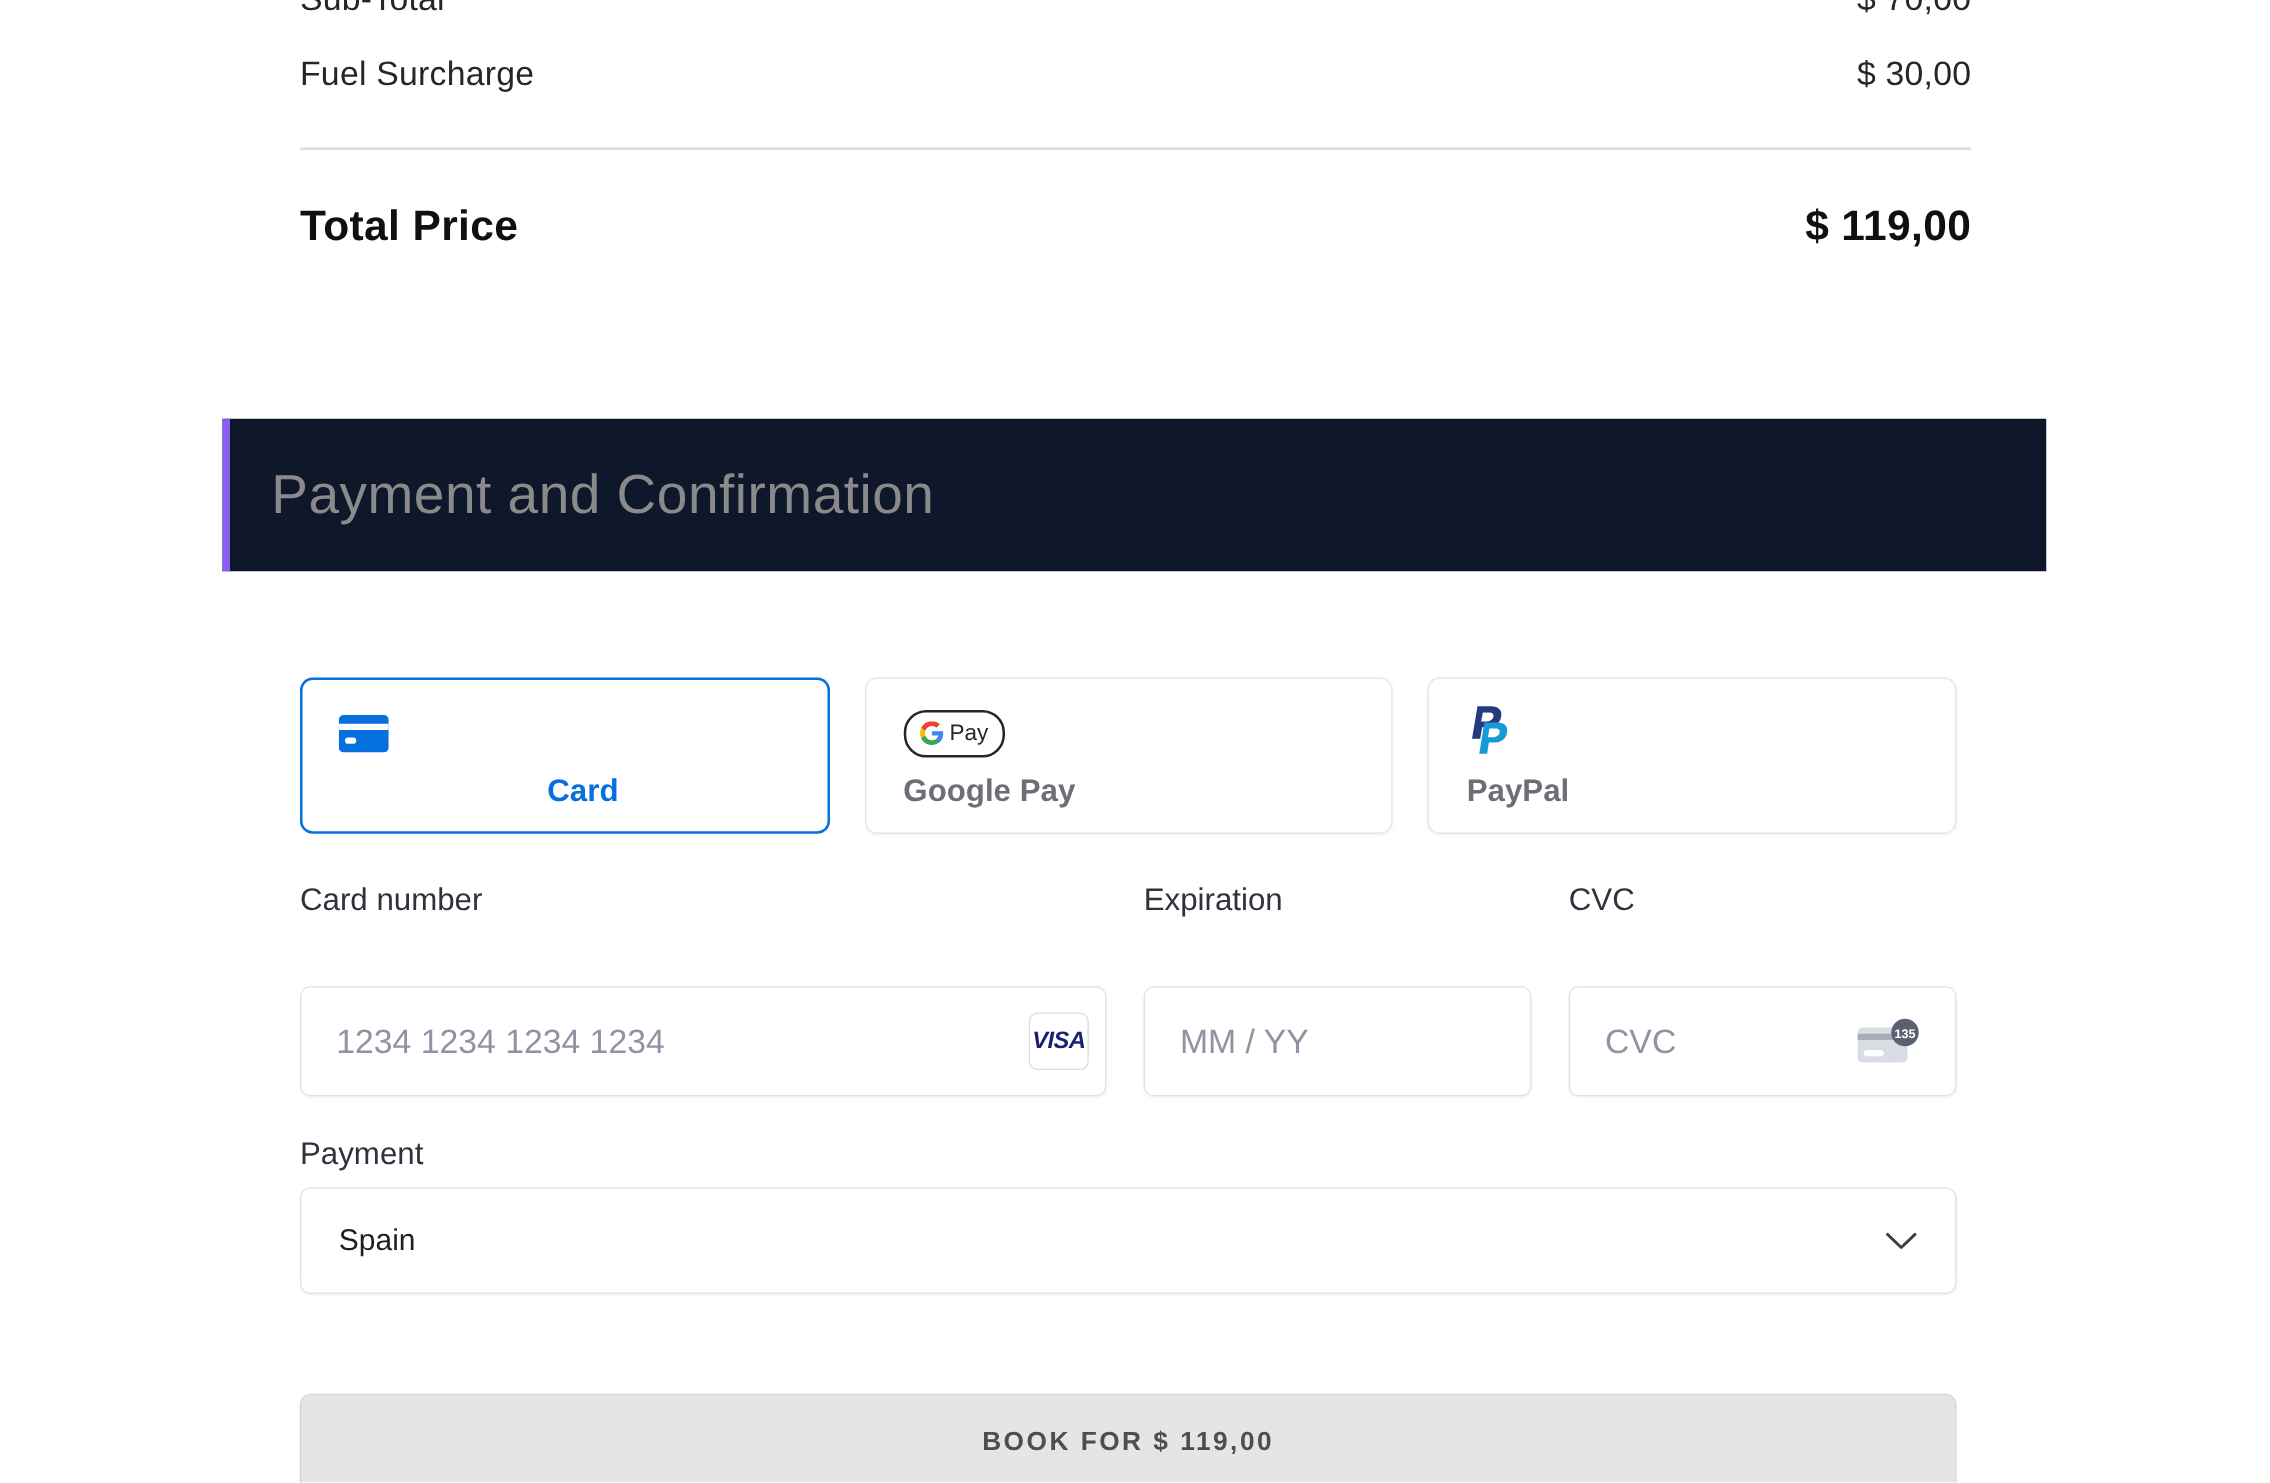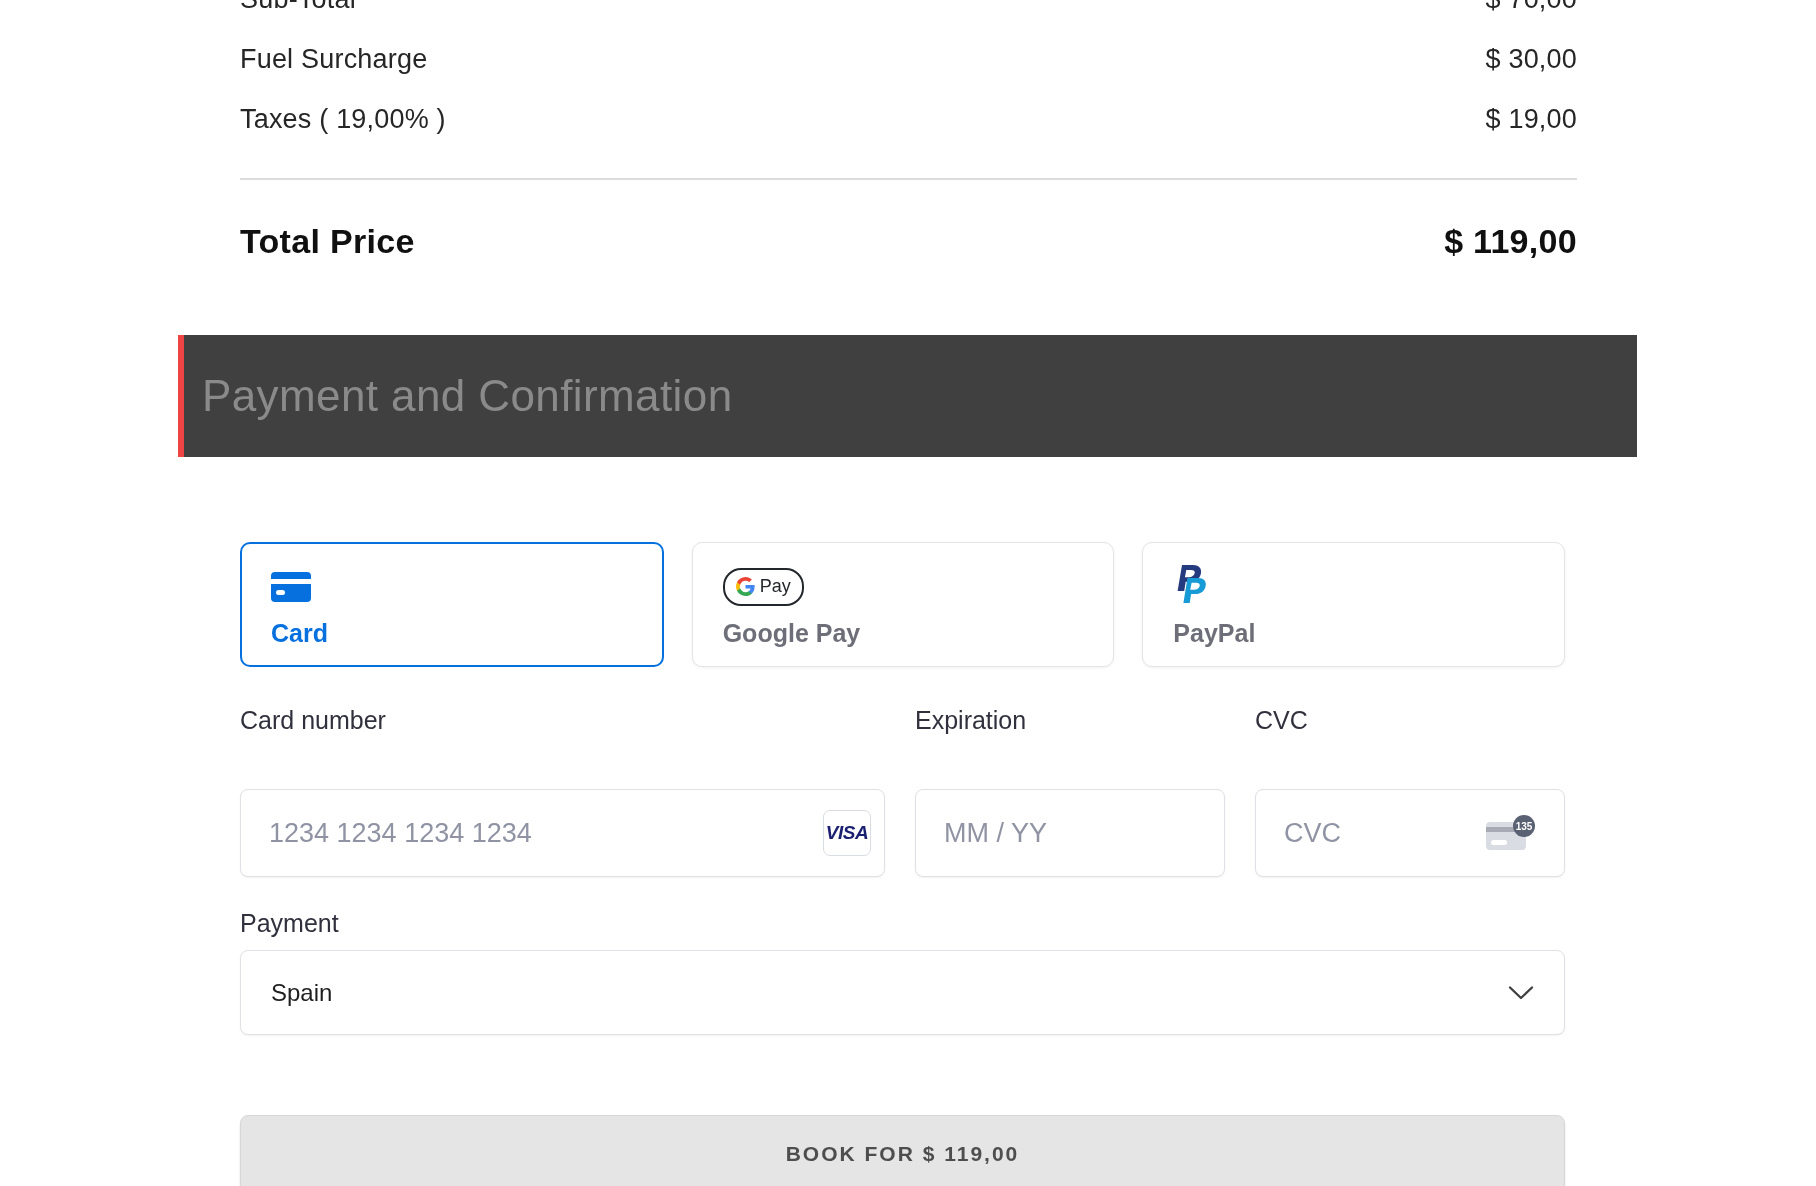--- a/index.html
+++ b/index.html
@@ -10,32 +10,32 @@
   .summary{position:absolute;left:240px;top:-16px;width:1337px;}
   .srow{display:flex;justify-content:space-between;align-items:baseline;height:30px;
         margin-bottom:30px;font-size:27px;font-weight:500;color:#262626;letter-spacing:.2px;}
   .srow .val{font-weight:500;}
   .sdivider{border:none;border-top:2px solid #dcdcdc;margin:44px 0 0 0;}
   .total-row{margin-top:42px;display:flex;justify-content:space-between;align-items:baseline;
         font-size:34px;font-weight:800;color:#101010;letter-spacing:.3px;}
 
   
   .section-header{position:absolute;left:178px;top:335px;width:1459px;height:122px;
-        box-sizing:border-box;background:#404040;border-left:6px solid #ef4444;
-        display:flex;align-items:center;padding-left:18px;}
+        box-sizing:border-box;background:#0f172a;border-left:6px solid #8b5cf6;
+        display:flex;align-items:center;padding-left:33px;}
   .section-header .title{font-size:44px;font-weight:500;color:#8a8a8a;letter-spacing:.4px;}
 
   
   .pay{position:absolute;left:240px;top:542px;width:1325px;}
 
   .tabs{display:flex;gap:28px;}
   .tab{flex:1;height:125px;box-sizing:border-box;border:1px solid #e4e4e9;border-radius:10px;
         background:#fff;display:flex;flex-direction:column;justify-content:center;
         padding-left:30px;gap:7px;box-shadow:0 1px 3px rgba(0,0,0,.06);cursor:pointer;}
-  .tab.selected{border:2px solid #0570de;box-shadow:none;padding-left:29px;}
+  .tab.selected{border:2px solid #0570de;box-shadow:none;padding-left:29px;text-align:center;}
   .tab-icon{height:50px;display:flex;align-items:center;}
   .tab-label{font-size:25px;font-weight:600;color:#6d6e78;}
   .tab.selected .tab-label{color:#0570de;}
 
   .gpay-pill{display:inline-flex;align-items:center;gap:5px;border:2px solid #23262b;
         border-radius:18px;height:34px;padding:0 11px;background:#fff;}
   .gpay-pill .gpay-word{font-size:18px;color:#23262b;font-weight:500;}
 
   
   .fields{display:flex;gap:30px;margin-top:39px;}
@@ -73,24 +73,20 @@
 <div class="page">
 
   <div class="summary">
     <div class="srow">
       <span>Sub-Total</span>
       <span class="val">$ 70,00</span>
     </div>
     <div class="srow">
       <span>Fuel Surcharge</span>
       <span class="val">$ 30,00</span>
-    </div>
-    <div class="srow">
-      <span>Taxes ( 19,00% )</span>
-      <span class="val">$ 19,00</span>
     </div>
     <hr class="sdivider">
     <div class="total-row">
       <span>Total Price</span>
       <span>$ 119,00</span>
     </div>
   </div>
 
   <div class="section-header">
     <span class="title">Payment and Confirmation</span>

